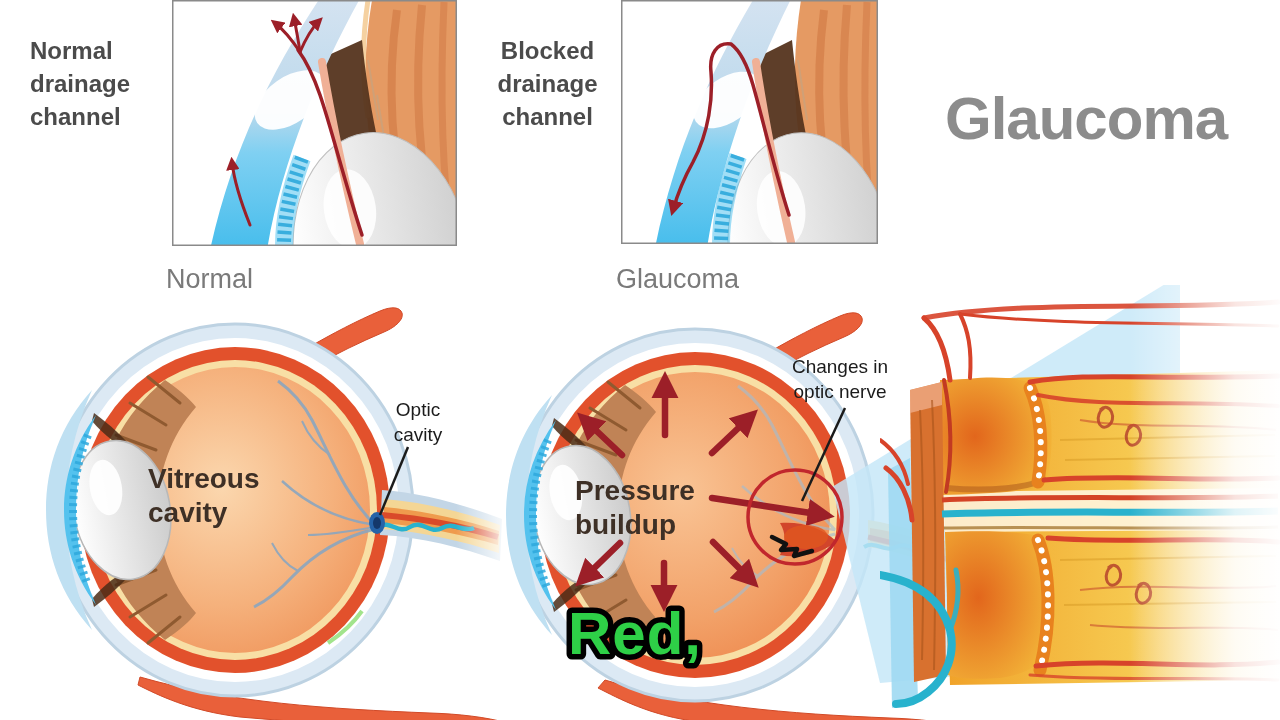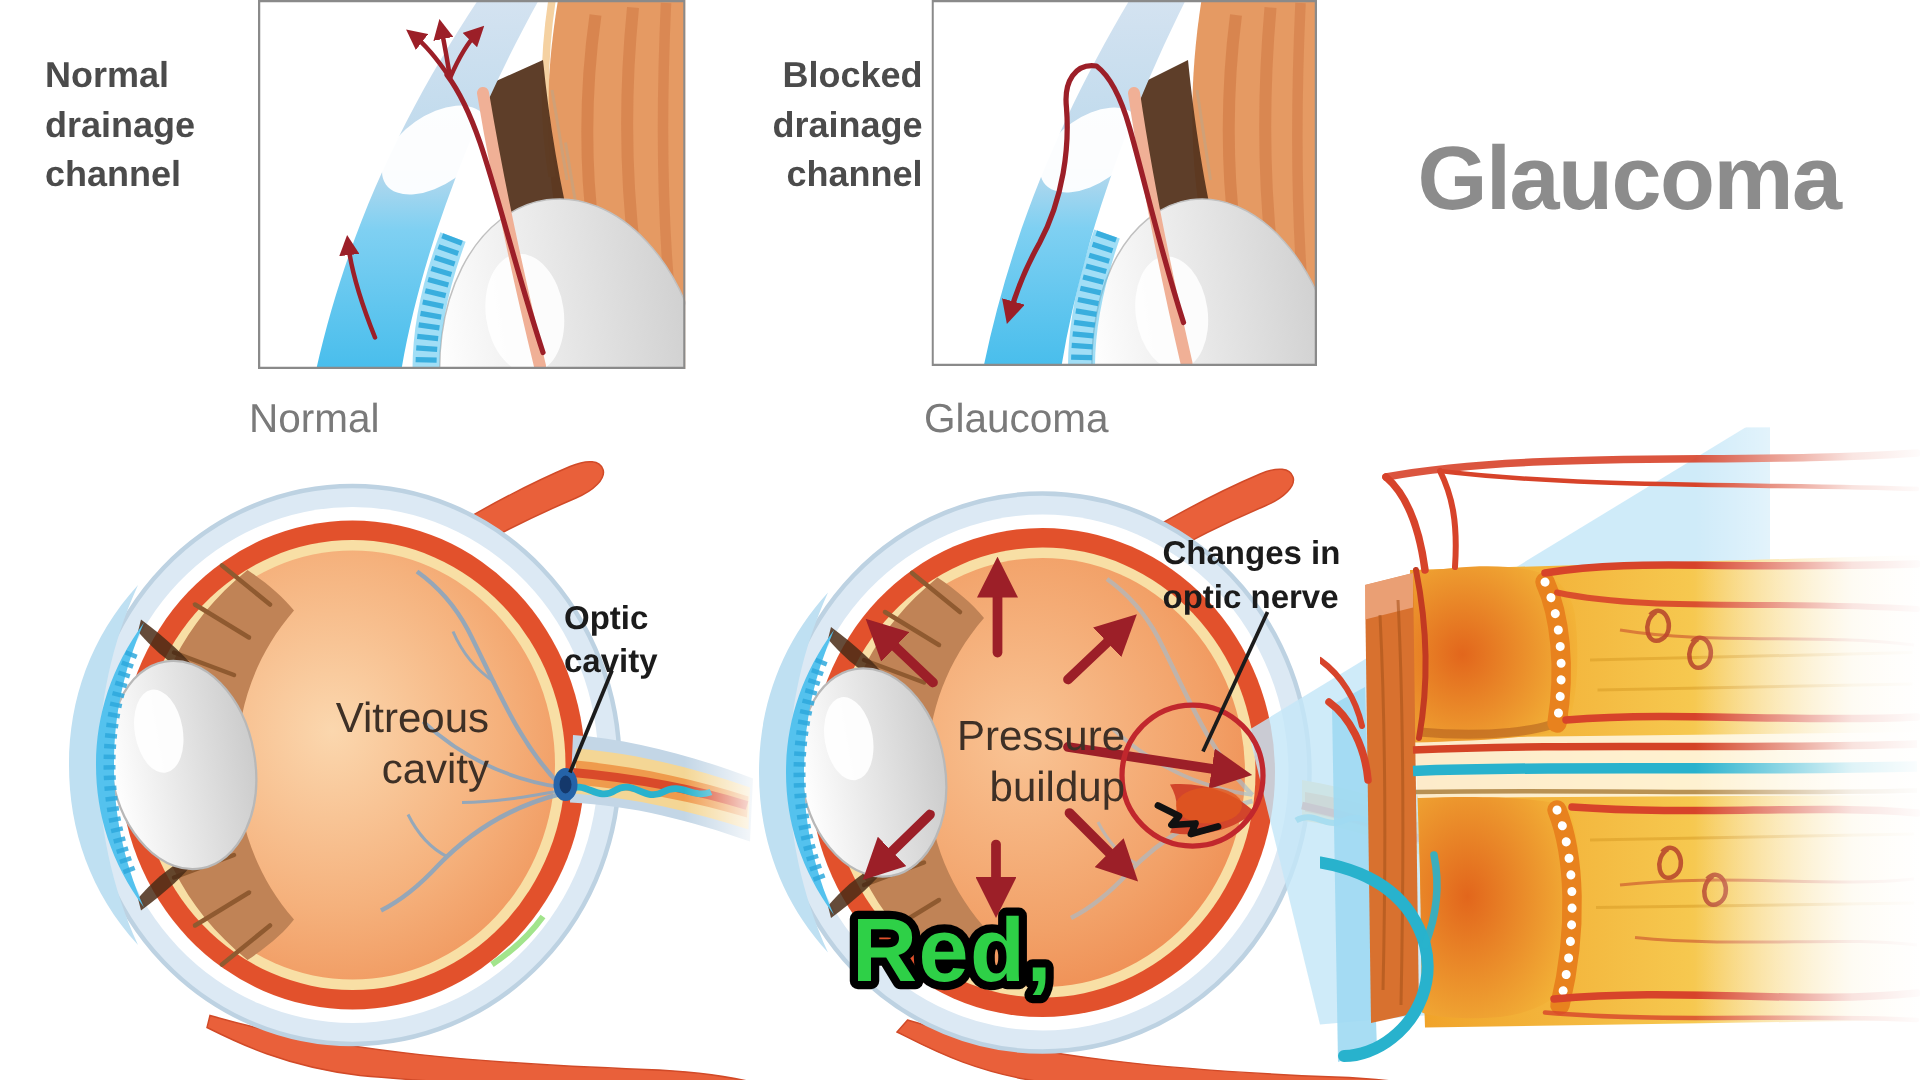--- a/index.html
+++ b/index.html
@@ -4,24 +4,24 @@
 <style>
   html,body{margin:0;padding:0;background:#fff;}
   .stage{position:relative;width:1280px;height:720px;background:var(--background,#fff);
          font-family:"Liberation Sans",sans-serif;overflow:hidden;border-radius:32px;}
   .abs{position:absolute;}
   .artwork{position:absolute;}
   .channel-label{font-size:24px;font-weight:700;color:var(--label-gray,#4b4b4b);
                  line-height:1.38;white-space:pre-line;}
   .caption{font-size:27px;font-weight:400;color:var(--caption-gray,#7a7a7a);}
   .big-title{font-size:60px;font-weight:700;color:var(--title-gray,#8c8c8c);letter-spacing:-1px;}
-  .anat-big{font-size:28px;font-weight:400;color:var(--anatomy-label-brown,#3e3026);
-            line-height:1.22;white-space:pre-line;text-align:right;}
-  .anat-small{font-size:22px;font-weight:700;color:var(--pointer-black,#1b1b1b);
-              line-height:1.3;white-space:pre-line;text-align:left;}
+  .anat-big{font-size:28px;font-weight:700;color:var(--anatomy-label-brown,#3e3026);
+            line-height:1.22;white-space:pre-line;text-align:left;}
+  .anat-small{font-size:19px;font-weight:400;color:var(--pointer-black,#1b1b1b);
+              line-height:1.3;white-space:pre-line;text-align:center;}
   .z1{z-index:1}.z2{z-index:2}.z3{z-index:3}
   .label-layer{z-index:10}
   .subtitle-layer{z-index:20}
 </style>
 </head>
 <body>
 
 <div class="stage">
 
   <svg class="artwork z1" style="left:172px;top:0;" width="285" height="246" viewBox="0 0 285 246">
@@ -350,21 +350,21 @@
       <path d="M0,345 C40,352 62,372 70,400 C76,424 66,448 48,462 C38,470 26,474 16,474" stroke-width="8"></path>
       <path d="M70,400 C78,380 80,360 76,340" stroke-width="5" opacity="0.9"></path>
     </g>
     <rect x="250" y="55" width="150" height="425" fill="url(#cu-fade)"></rect>
   </svg>
 
   <div class="abs label-layer channel-label" style="left:30px;top:34px;width:160px;">Normal
 drainage
 channel</div>
 
-  <div class="abs label-layer channel-label" style="left:480px;top:34px;width:135px;text-align:right;">Blocked
+  <div class="abs label-layer channel-label" style="left:480px;top:34px;width:135px;text-align:center;">Blocked
 drainage
 channel</div>
 
   <div class="abs label-layer big-title" style="left:945px;top:84px;">Glaucoma</div>
 
   <div class="abs label-layer caption" style="left:166px;top:264px;">Normal</div>
 
   <div class="abs label-layer caption" style="left:616px;top:264px;">Glaucoma</div>
 
   <div class="abs label-layer anat-big" style="left:148px;top:462px;width:178px;">Vitreous

